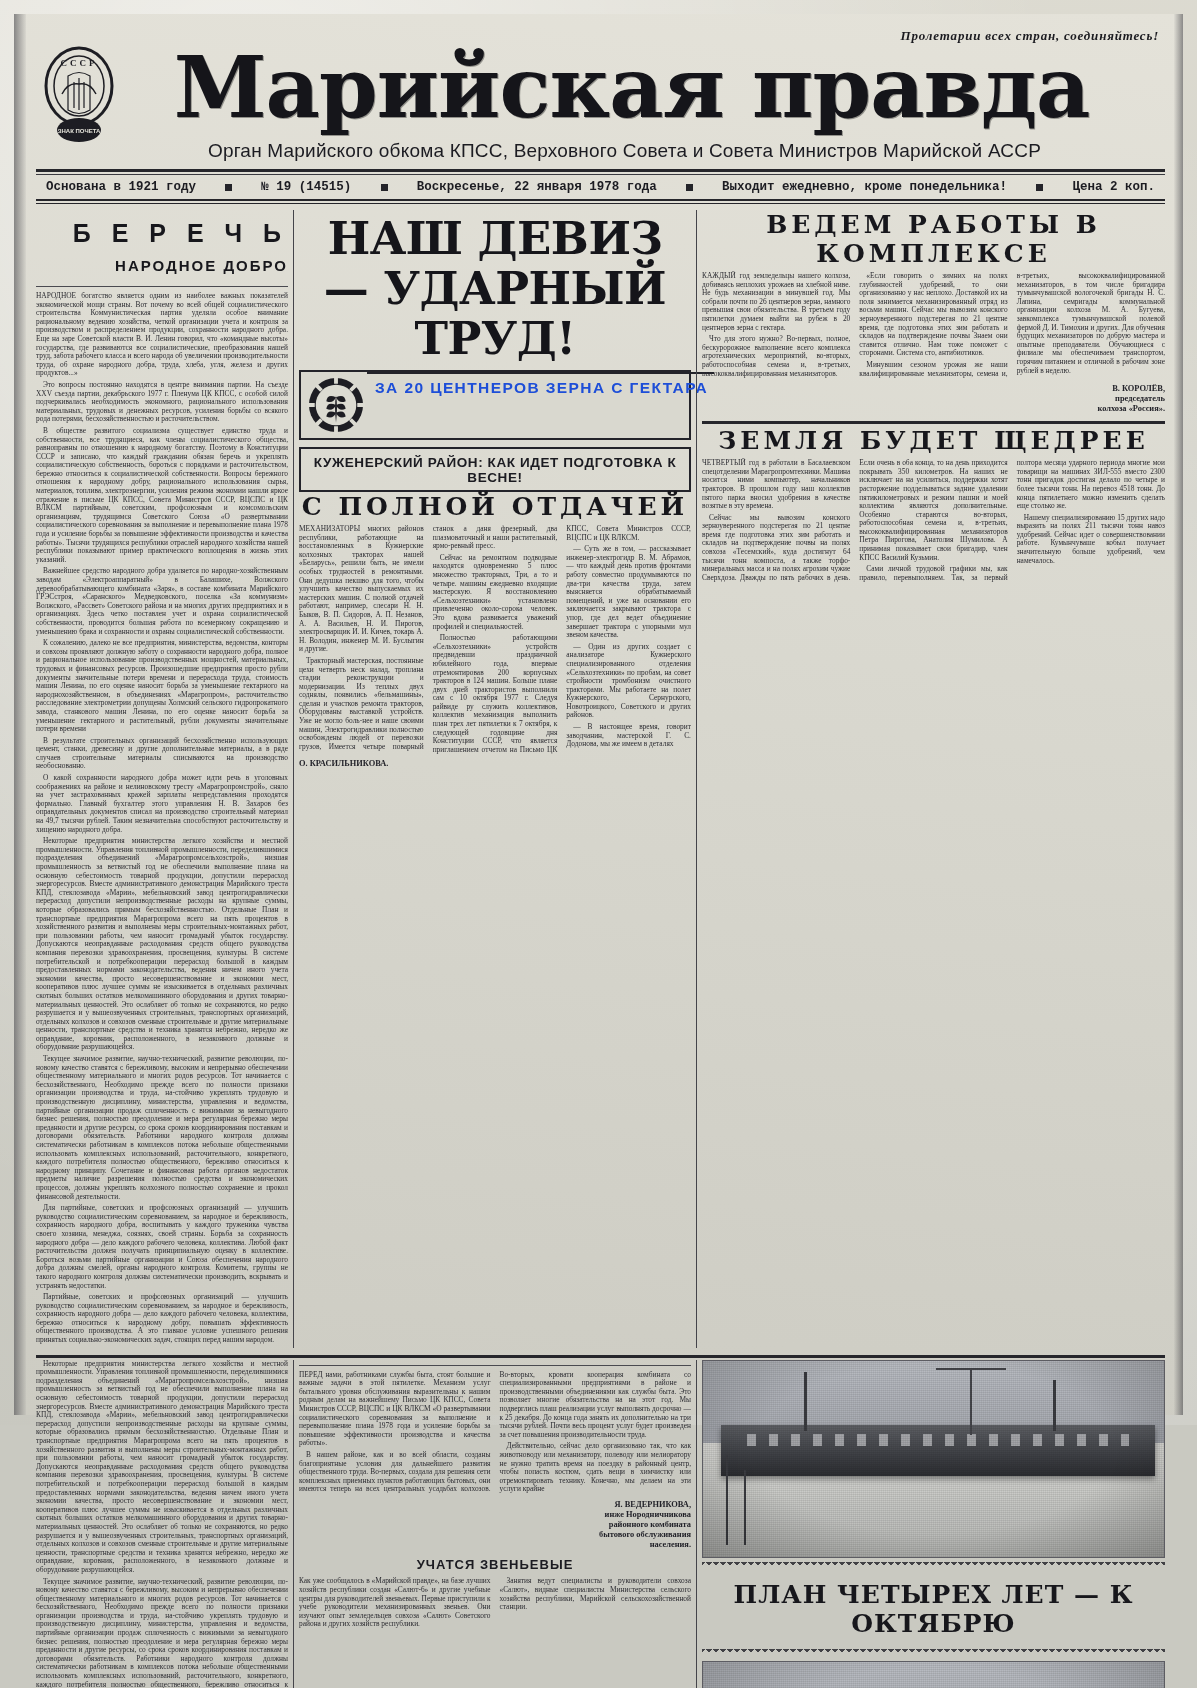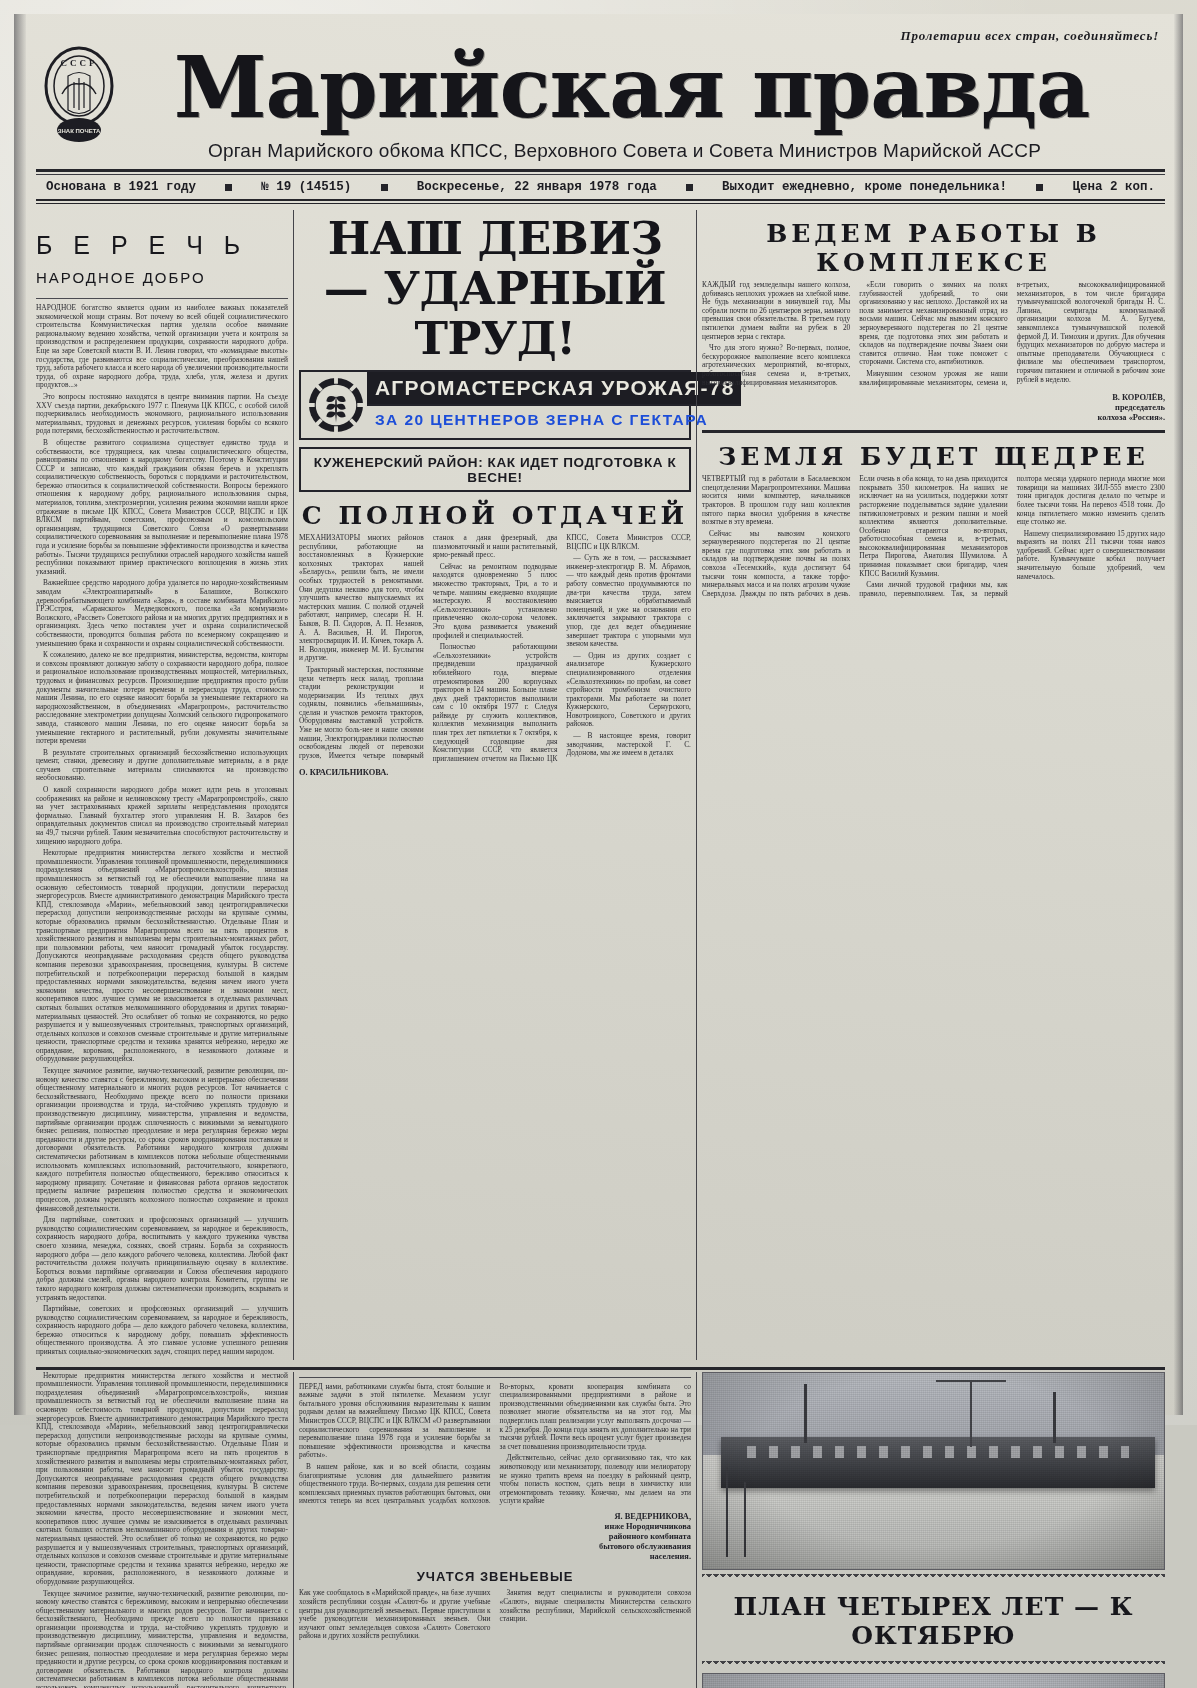--- a/index.html
+++ b/index.html
@@ -69,22 +69,22 @@
   .colA { width:252px; }
   .colDiv { width:11px; position:relative; }
   .colDiv:before{
     content:""; position:absolute; left:5px; top:0; bottom:0;
     border-left:1px solid #44444a;
   }
   .colB { width:392px; }
   .colC { flex:1; }
   .hl-beretch {
     font-family:"Liberation Sans", sans-serif;
-    font-weight:normal; font-size:25px; letter-spacing:7px;
-    text-align:left; color:#17171c; margin:20px 0 0 0; line-height:30px;
+    font-weight:bold; font-size:25px; letter-spacing:7px;
+    text-align:right; color:#17171c; margin:8px 0 0 0; line-height:30px;
   }
   .hl-beretch small {
     display:block; font-size:15px; letter-spacing:2px; margin-top:3px;
   }
   .hl-deviz {
     font-family:"DejaVu Serif", serif;
     font-weight:bold; font-size:45px; line-height:50px;
     text-align:center; color:#15151a; margin:4px 0 0 0;
     letter-spacing:-0.5px;
   }
@@ -96,21 +96,21 @@
   }
   .bodytext p { margin:0 0 3px 0; text-indent:7px; }
   .bodytext p.lead { text-indent:0; }
   .two-col { column-count:2; }
   .three-col { column-count:3; }
 
   .hdr-sec {
     font-family:"DejaVu Serif", serif; font-weight:bold;
     text-align:center; color:#17171c;
   }
-  .hdr-24 { font-size:25px; letter-spacing:4px; margin:9px 0 4px; }
+  .hdr-24 { font-size:25px; letter-spacing:4px; margin:0 0 4px; }
   .hdr-sovershen {
     font-family:"DejaVu Serif", serif; font-weight:bold;
     font-size:30px; line-height:34px; letter-spacing:1px;
     color:#17171c; margin:6px 0 8px 0; text-align:left;
   }
 
   
   .agrobox {
     border:2px solid #23232a; margin:6px 0 0 0; padding:0;
     display:flex; align-items:stretch; background:#d9d8cf;
@@ -314,21 +314,20 @@
                   <path d="M30 22 q-9 -4 -10 4 q7 3 10 -4z"></path>
                   <path d="M30 22 q9 -4 10 4 q-7 3 -10 -4z"></path>
                   <path d="M30 30 q-9 -4 -10 4 q7 3 10 -4z"></path>
                   <path d="M30 30 q9 -4 10 4 q-7 3 -10 -4z"></path>
                   <path d="M30 38 q-9 -4 -10 4 q7 3 10 -4z"></path>
                   <path d="M30 38 q9 -4 10 4 q-7 3 -10 -4z"></path>
                 </g>
               </svg>
             </div>
             <div class="txt">
-              <div class="agro-line1">АГРОМАСТЕРСКАЯ УРОЖАЯ-78</div>
               <div class="agro-line2">ЗА 20 ЦЕНТНЕРОВ ЗЕРНА С ГЕКТАРА</div>
             </div>
           </div>
 
           <div class="kuzh">КУЖЕНЕРСКИЙ РАЙОН: КАК ИДЕТ ПОДГОТОВКА К ВЕСНЕ!</div>
 
           <div class="hdr-sec hdr-24">С ПОЛНОЙ ОТДАЧЕЙ</div>
 
           <div class="bodytext three-col">
             <p class="lead">МЕХАНИЗАТОРЫ многих районов республики, работающие на восстановленных в Кужнерские колхозных тракторах нашей «Беларусь», решили быть, не имели особых трудностей в ремонтными. Они дедушка пекшво для того, чтобы улучшить качество выпускаемых их мастерских машин. С полной отдачей работают, например, слесари Н. Н. Быков, В. П. Сидоров, А. П. Незанов, А. А. Васильев, Н. И. Пирогов, электросварщик И. И. Кичев, токарь А. Н. Володин, инженер М. И. Буслыгин и другие.</p>

